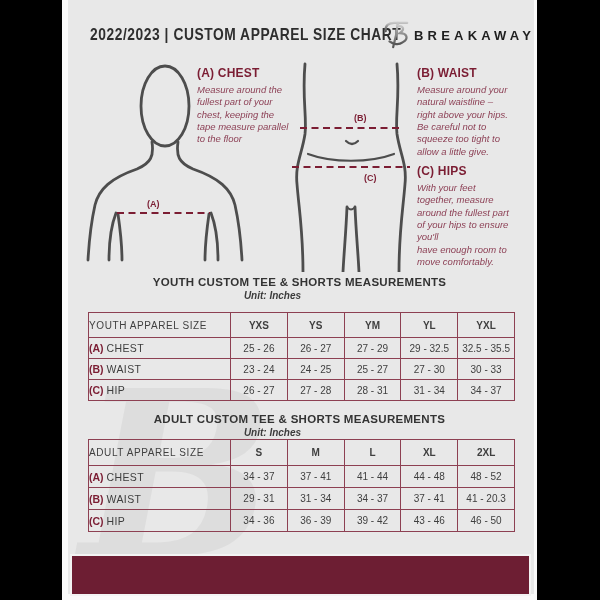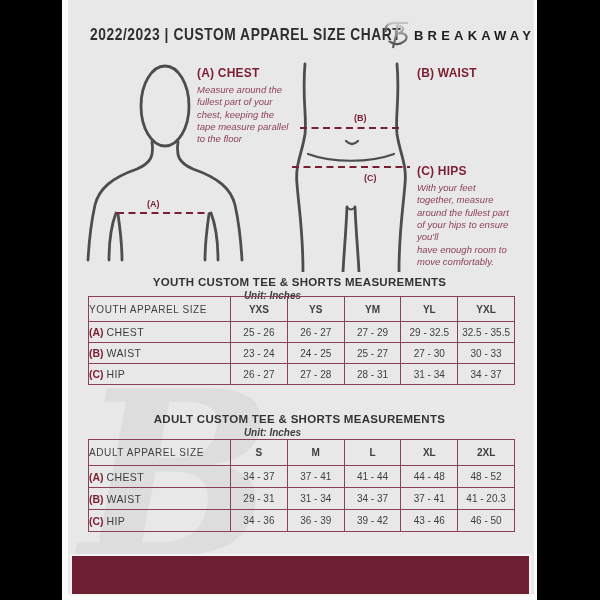--- a/index.html
+++ b/index.html
@@ -97,32 +97,38 @@
       <text x="72" y="119" font-size="9" font-weight="bold" fill="#7b1d33">(C)</text>
     </svg>
 
     <div class="abs guide-h" style="left:135px;top:66px;">(A) CHEST</div>
     <div class="abs guide-p" style="left:135px;top:84px;width:122px;">Measure around the
 fullest part of your
 chest, keeping the
 tape measure parallel
 to the floor</div>
     <div class="abs guide-h" style="left:355px;top:66px;">(B) WAIST</div>
+    <div class="abs guide-p" style="left:355px;top:84px;width:122px;">Measure around your
+natural waistline –
+right above your hips.
+Be careful not to
+squeeze too tight to
+allow a little give.</div>
     <div class="abs guide-h" style="left:355px;top:164px;">(C) HIPS</div>
     <div class="abs guide-p" style="left:355px;top:182px;width:124px;">With your feet
 together, measure
 around the fullest part
 of your hips to ensure
 you'll
 have enough room to
 move comfortably.</div>
 
     <div class="abs tbl-title" style="top:276px;">YOUTH CUSTOM TEE &amp; SHORTS MEASUREMENTS</div>
     <div class="abs tbl-unit" style="top:290px;">Unit: Inches</div>
-    <table class="size t-youth" style="top:296px;">
+    <table class="size t-youth" style="top:312px;">
       <colgroup>
           <col class="lab">
           <col>
           <col>
           <col>
           <col>
           <col>
         </colgroup>
       <tbody>
           <tr class="hd">

